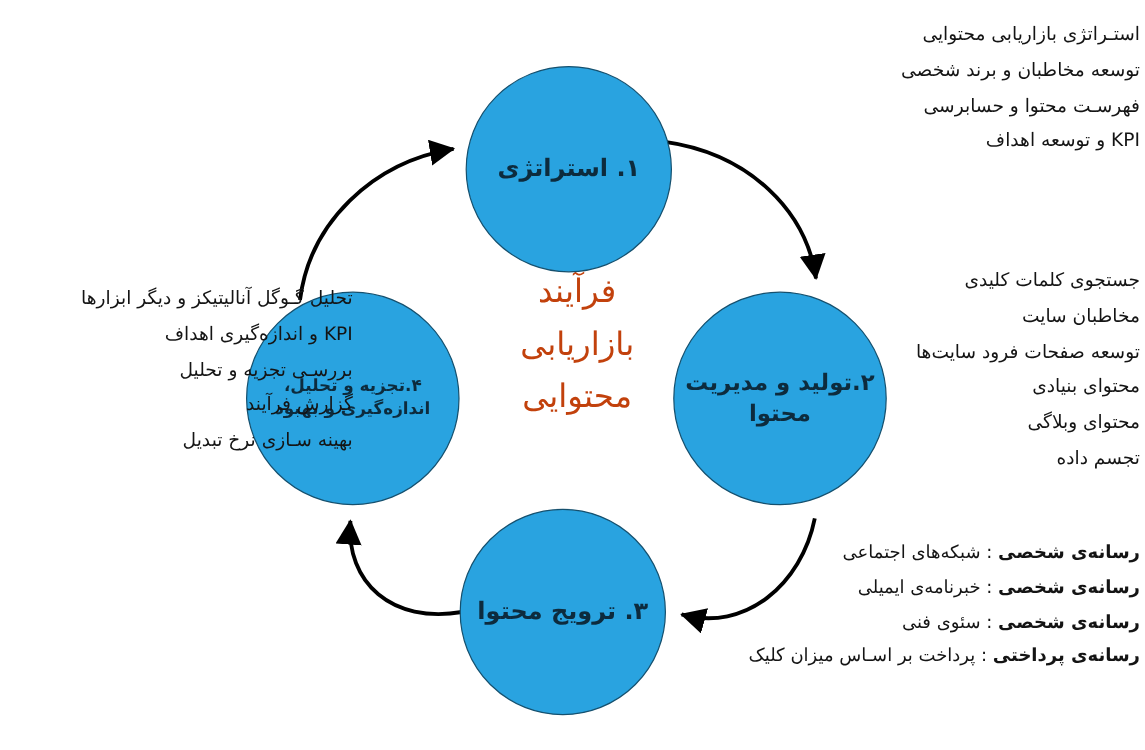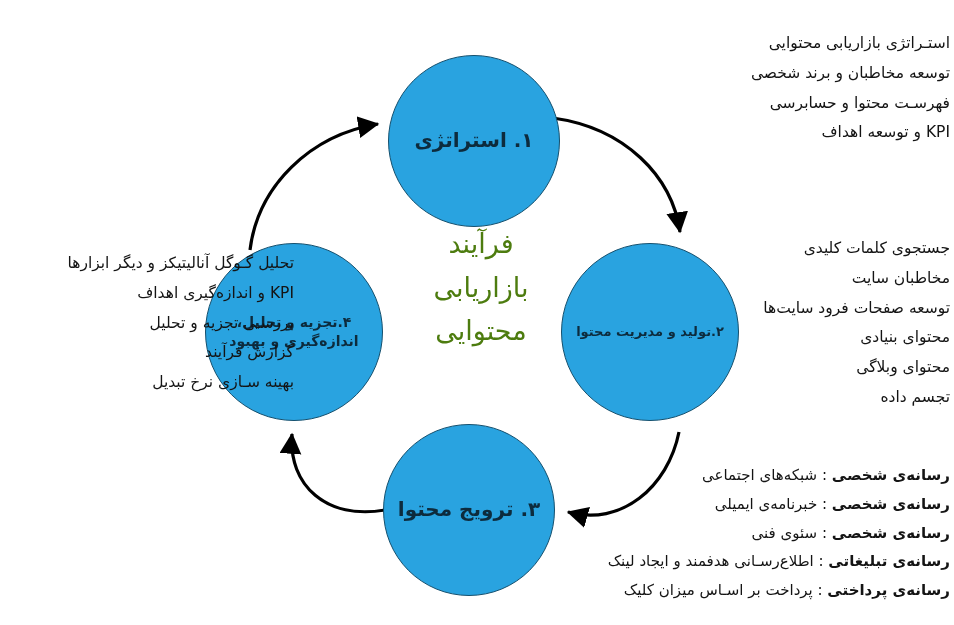--- a/index.html
+++ b/index.html
@@ -29,52 +29,51 @@
     justify-content: center;
     text-align: center;
     color: #0d2b3d;
     font-weight: bold;
     line-height: 1.38;
     z-index: 3;
   }
   .node .node-label { display: block; padding: 0 6px; }
 
   #node-1 { left: 388px; top: 55px;  width: 172px; height: 172px; font-size: 20px; }
-  #node-2 { left: 561px; top: 243px; width: 178px; height: 178px; font-size: 13px; }
+  #node-2 { left: 561px; top: 243px; width: 178px; height: 178px; font-size: 19px; }
   #node-3 { left: 383px; top: 424px; width: 172px; height: 172px; font-size: 20px; }
   #node-4 { left: 205px; top: 243px; width: 178px; height: 178px; font-size: 14px; }
 
   
   #center-caption {
     position: absolute;
     left: 393px;
     top: 222px;
     width: 176px;
     text-align: center;
     font-size: 27px;
     line-height: 1.62;
-    color: #4d7c0f;
+    color: #c2410c;
     z-index: 2;
   }
   #center-caption span { display: block; white-space: nowrap; }
 
   
   #arrows {
     position: absolute;
     left: 0; top: 0;
     width: 954px; height: 625px;
     z-index: 1;
     pointer-events: none;
   }
 
   
   .block {
     position: absolute;
     z-index: 4;
-    margin-top: 15px;
   }
   .block .line {
     white-space: nowrap;
     font-size: 15.5px;
     line-height: 1.92;
     color: #141414;
   }
   .block.align-right .line { text-align: right; }
 
   #block-strategy  { right: 4px;  top: 14px;  width: 372px; }
@@ -148,23 +147,20 @@
     <div class="line">
       <span class="tag">رسانه‌ی شخصی</span><span> : </span><span>شبکه‌های  اجتماعی</span>
     </div>
     <div class="line">
       <span class="tag">رسانه‌ی شخصی</span><span> : </span><span>خبرنامه‌ی  ایمیلی</span>
     </div>
     <div class="line">
       <span class="tag">رسانه‌ی شخصی</span><span> : </span><span>سئوی  فنی</span>
     </div>
     <div class="line">
-      <span class="tag">رسانه‌ی تبلیغاتی</span><span> : </span><span>اطلاع‌رسـانی هدفمند و ایجاد لینک</span>
-    </div>
-    <div class="line">
       <span class="tag">رسانه‌ی پرداختی</span><span> : </span><span>پرداخت بر اسـاس میزان کلیک</span>
     </div>
   </div>
 
   <div class="block align-right" id="block-analysis">
     <div class="line">تحلیل گـوگل آنالیتیکز و دیگر ابزارها</div>
     <div class="line">KPI و اندازه‌گیری اهداف</div>
     <div class="line">بررسـی تجزیه و تحلیل</div>
     <div class="line">گزارش فرآیند</div>
     <div class="line">بهینه سـازی نرخ تبدیل</div>

